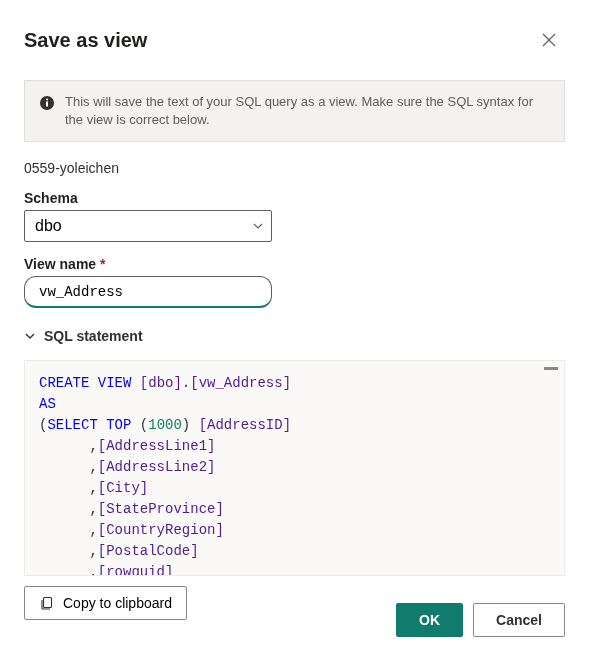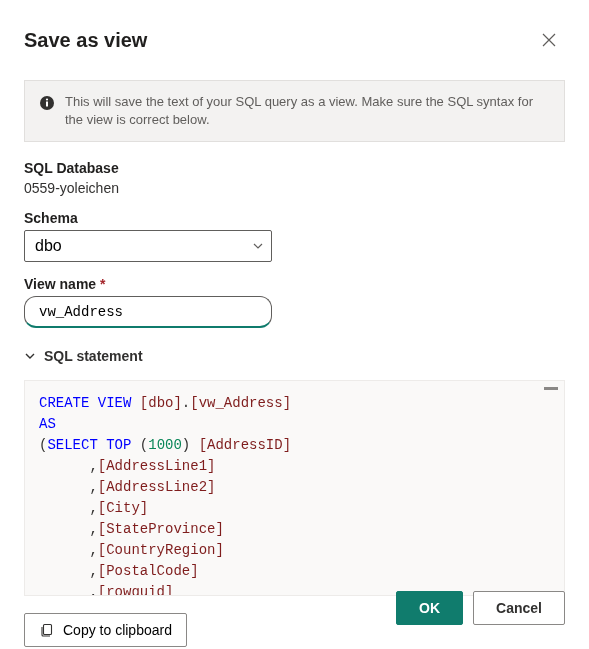--- a/index.html
+++ b/index.html
@@ -131,39 +131,39 @@
   .code-minimap {
     position: absolute;
     right: 6px;
     top: 6px;
     width: 14px;
     height: 3px;
     background: #8a8886;
   }
   .kw-blue { color: #0000ff; }
   .kw-teal { color: #098658; }
-  .ident { color: #7f1d1d; }
+  .ident { color: #4c1d95; }
   .plain { color: #323130; }
   .copy-btn {
-    margin-top: 17px;
+    margin-top: 10px;
     height: 34px;
     padding: 0 14px;
     border: 1px solid #8a8886;
     border-radius: 2px;
     background: #fff;
     font-size: 14px;
     font-family: inherit;
     display: inline-flex;
     align-items: center;
     gap: 8px;
     cursor: pointer;
   }
   .footer {
     position: absolute;
-    bottom: 24px;
+    bottom: 12px;
     right: 24px;
     display: flex;
     gap: 10px;
     align-items: center;
   }
   .btn {
     height: 34px;
     padding: 0 22px;
     border-radius: 2px;
     font-size: 14px;
@@ -199,21 +199,20 @@
 <div class="info-banner">
   <svg class="info-icon" viewBox="0 0 16 16">
       <circle cx="8" cy="8" r="7" fill="#323130"></circle>
       <circle cx="8" cy="4.5" r="1.1" fill="#fff"></circle>
       <rect x="7" y="6.5" width="2" height="5" fill="#fff"></rect>
     </svg>
   <div class="info-text">This will save the text of your SQL query as a view. Make sure the SQL syntax for the view is correct below.</div>
 </div>
 
 <div class="field-group">
-  <div class="field-label">SQL Database</div>
   <div class="field-value-static">0559-yoleichen</div>
 </div>
 
 <div class="field-group">
   <div class="field-label">Schema</div>
   <div class="select-wrap">
     <button class="select-input">dbo</button>
     <svg class="select-chevron" width="12" height="12" viewBox="0 0 12 12">
         <path d="M2 4 L6 8 L10 4" stroke="#605e5c" stroke-width="1.2" fill="none"></path>
       </svg>

